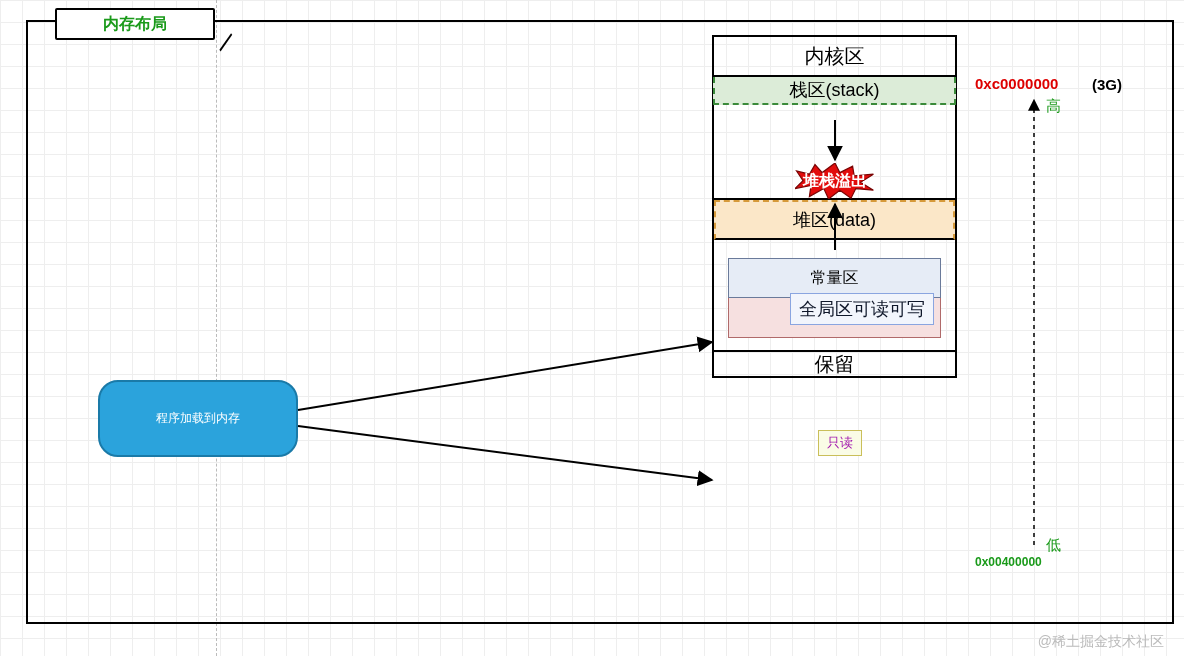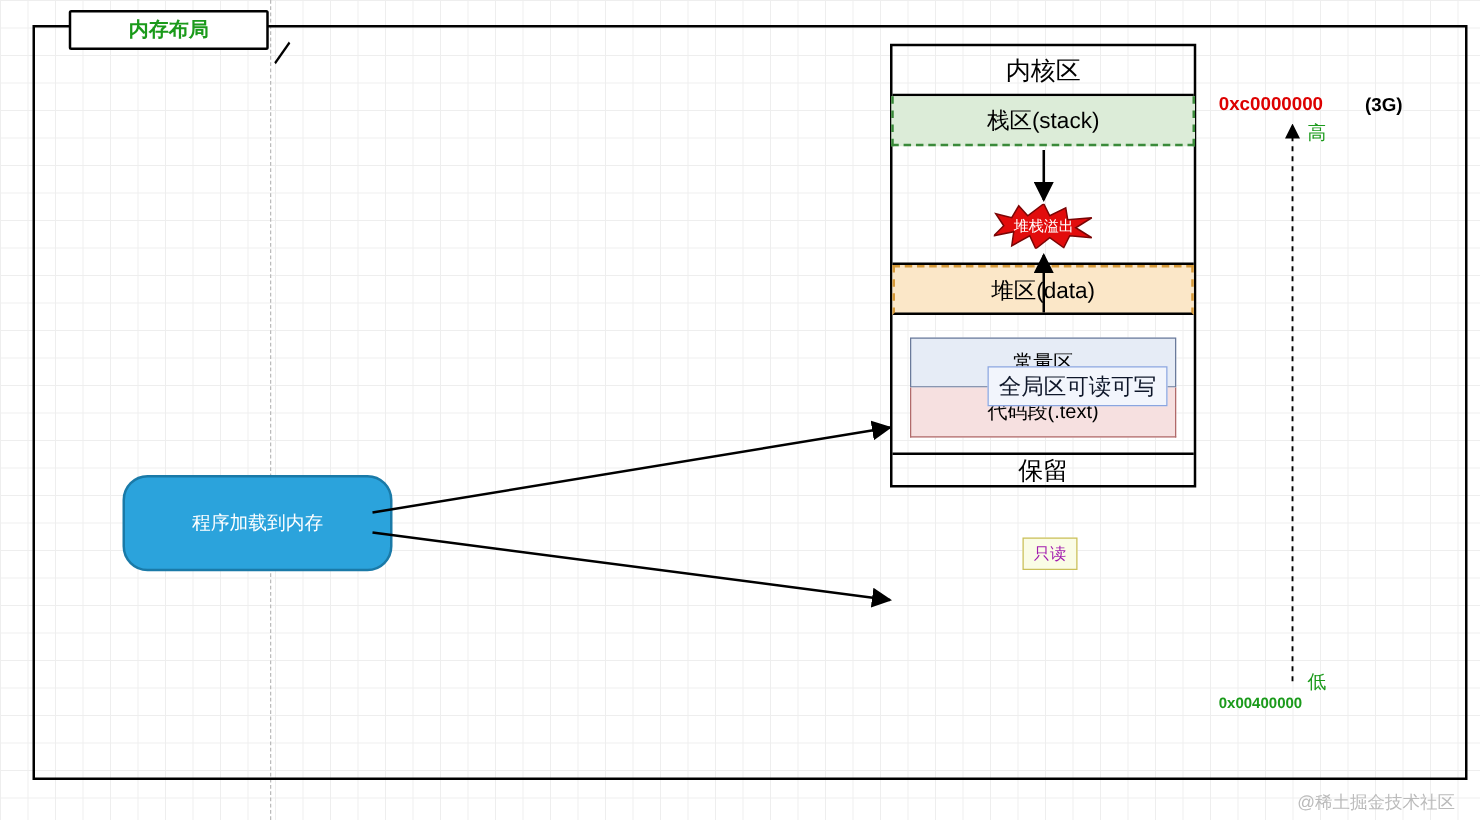--- a/index.html
+++ b/index.html
@@ -51,50 +51,50 @@
     position: absolute;
     right: -18px; top: 14px;
     width: 20px; height: 20px;
     border-right: 2px solid #000;
     transform: rotate(45deg) skew(10deg,10deg);
     background: transparent;
   }
   .source-node {
     position: absolute;
     left: 98px; top: 380px;
-    width: 216px; height: 77px;
+    width: 200px; height: 77px;
     background: #2ba3dc;
     border: 2px solid #1a7aa8;
     border-radius: 20px;
     display: flex;
     align-items: center;
     justify-content: center;
     color: #fff;
-    font-size: 15px;
+    font-size: 12px;
     font-weight: 500;
   }
   .mem-column {
     position: absolute;
     left: 712px; top: 35px;
     width: 245px;
     border: 2.5px solid #000;
   }
   .row {
     border-bottom: 2.5px solid #000;
     display: flex;
     align-items: center;
     justify-content: center;
     font-size: 18px;
     font-weight: 500;
     position: relative;
   }
   .row:last-child { border-bottom: none; }
   .kernel { height: 40px; font-size: 20px; }
   .stack  {
-    height: 40px;
+    height: 28px;
     background: #dcecd8;
     border: 2px dashed #3a8a3a;
     border-top: none;
     margin: 0 -1px;
   }
   .gap-overflow { height: 95px; border-bottom: 2.5px solid #000; position: relative; }
   .heap {
     height: 40px;
     background: #fbe7c8;
     border: 2px dashed #d69a3a;
@@ -136,21 +136,21 @@
   .overflow-bubble {
     position: absolute;
     left: 795px; top: 163px;
     width: 80px; height: 36px;
     z-index: 4;
   }
   .overflow-bubble svg { width: 100%; height: 100%; }
   .overflow-label {
     position: absolute; inset: 0;
     display: flex; align-items: center; justify-content: center;
-    color: #fff; font-size: 12px; font-weight: normal;
+    color: #fff; font-size: 16px; font-weight: bold;
   }
   .addr-high {
     position: absolute; left: 975px; top: 75px;
     color: #d00; font-weight: bold; font-size: 15px;
   }
   .addr-3g {
     position: absolute; left: 1092px; top: 76px;
     font-weight: bold; font-size: 15px;
   }
   .lbl-high {

